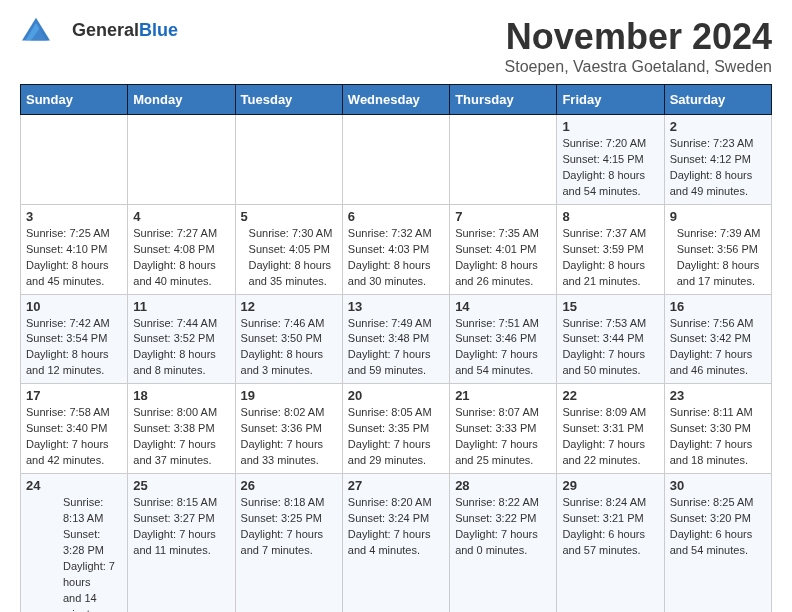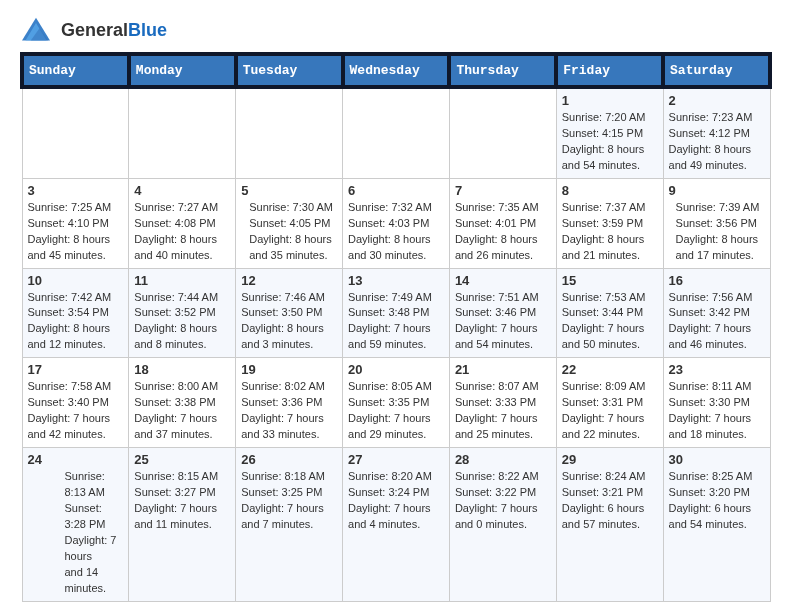--- a/index.html
+++ b/index.html
@@ -12,21 +12,21 @@
     }
     .header-area {
       display: flex;
       justify-content: space-between;
       align-items: flex-start;
       margin-bottom: 8px;
     }
     .logo {
       display: flex;
       align-items: center;
-      gap: 9px;
+      gap: 20px;
       text-align: center;
     }
     .logo-text-general { font-size: 18px; font-weight: bold; color: #333; }
     .logo-text-blue { font-size: 18px; font-weight: bold; color: #1a6bbf; }
     .logo-icon {
       width: 32px;
       height: 28px;
     }
     .title-area { text-align: right; }
     .main-title { font-size: 36px; font-weight: bold; color: #333; }
@@ -37,22 +37,21 @@
       border-collapse: collapse;
       table-layout: fixed;
     }
     thead tr th {
       background-color: #3777bc;
       color: #fff;
       font-size: 13px;
       font-weight: bold;
       padding: 7px 5px;
       text-align: left;
-      border: 4px solid #0f172a;
-      font-family: Liberation Mono, monospace;
+      border: 1px solid #0f172a;
     }
     tbody tr td {
       vertical-align: top;
       border: 1px solid #ccc;
       padding: 4px 5px;
       font-size: 10.5px;
       color: #333;
       height: 88px;
       background: #fff;
     }
@@ -79,20 +78,24 @@
   <div class="logo">
     <svg class="logo-icon" viewBox="0 0 36 32">
       <polygon points="18,2 34,28 2,28" fill="#1a6bbf" opacity="0.85"></polygon>
       <polygon points="18,8 30,28 6,28" fill="#5aadee" opacity="0.7"></polygon>
       <polygon points="22,14 32,28 12,28" fill="#3777bc" opacity="0.6"></polygon>
     </svg>
     <div>
       <span class="logo-text-general">General</span><span class="logo-text-blue">Blue</span>
     </div>
   </div>
+  <div class="title-area">
+    <div class="main-title">November 2024</div>
+    <div class="sub-title">Stoepen, Vaestra Goetaland, Sweden</div>
+  </div>
 </div>
 
 <table>
   <thead>
     <tr>
     <th>Sunday</th>
         <th>Monday</th>
         <th>Tuesday</th>
         <th>Wednesday</th>
         <th>Thursday</th>

